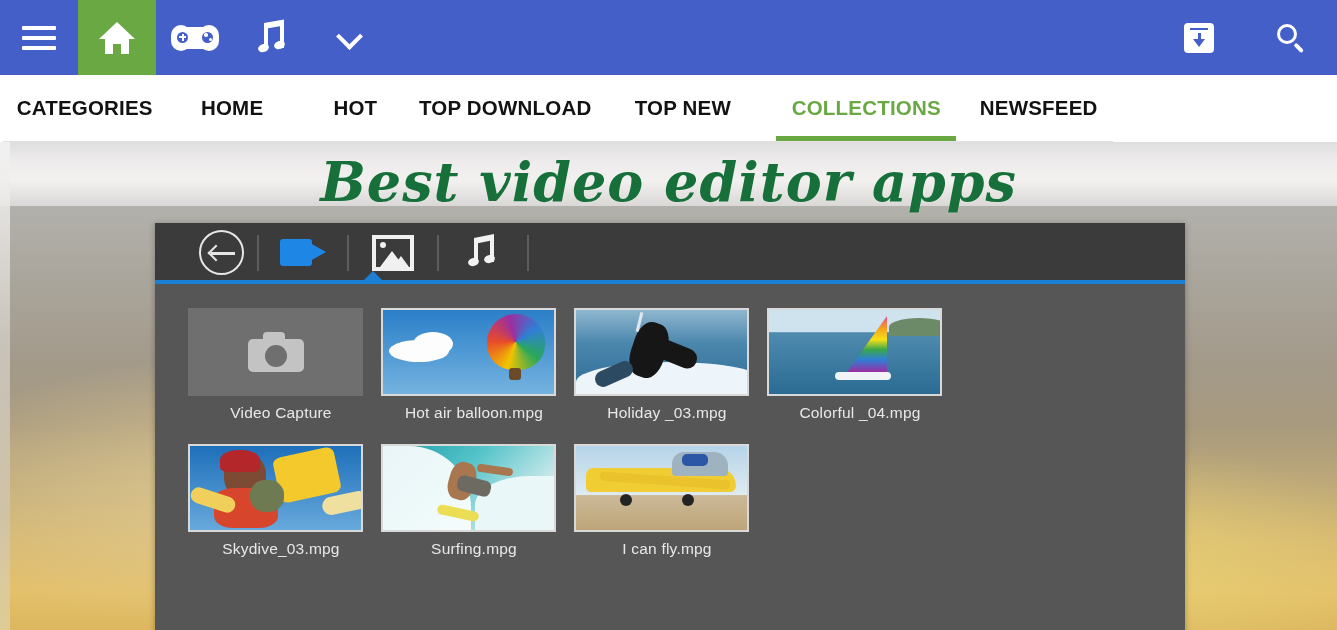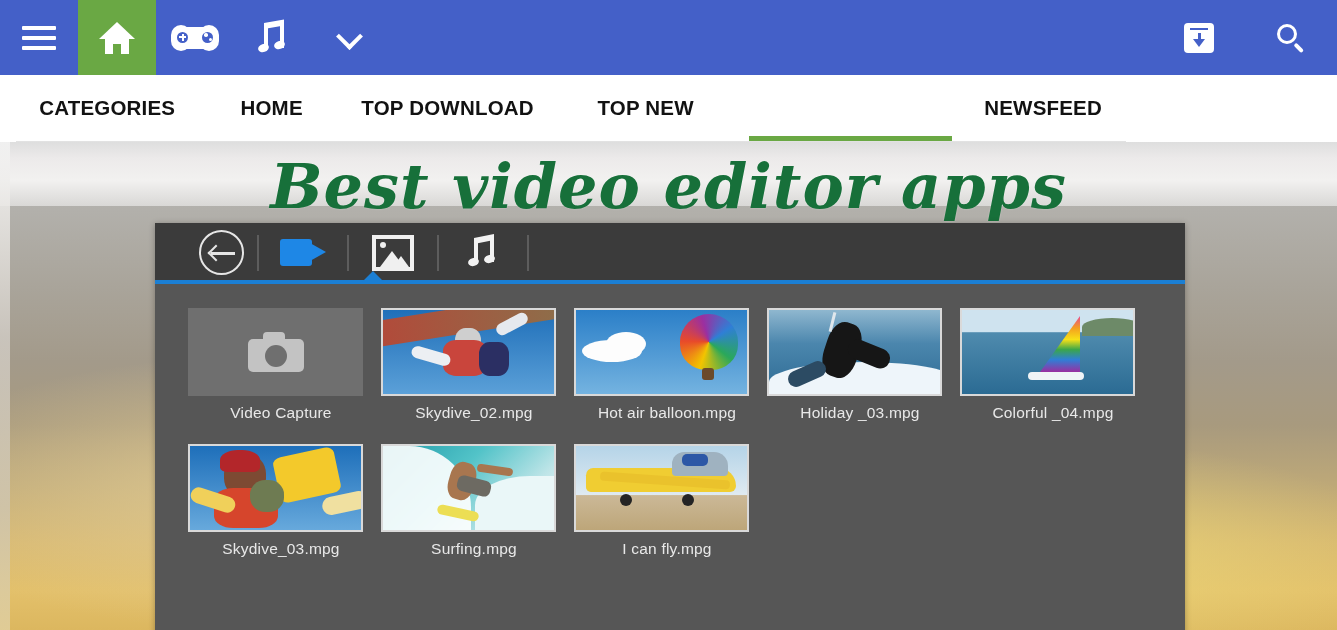--- a/index.html
+++ b/index.html
@@ -111,21 +111,21 @@
     position:absolute; left:1px; top:1px; width:20px; height:20px;
     border:3.5px solid #fff; border-radius:50%;
   }
   .magnifier .handle{
     position:absolute; left:19px; top:19px; width:11px; height:3.5px;
     background:#fff; transform:rotate(45deg); transform-origin:left center; border-radius:2px;
   }
 
   
   .tabbar{
-    position:absolute; left:16px; top:75px; width:1110px; height:67px;
+    position:absolute; left:3px; top:75px; width:1110px; height:67px;
     background:#ffffff; border-bottom:1px solid #e2e2e2;
     display:flex; align-items:stretch;
   }
   .tab{
     display:flex; align-items:center; justify-content:center;
     position:relative; cursor:pointer; padding:0 6px;
     font-size:20.5px; font-weight:bold; letter-spacing:.2px; color:#121212;
     white-space:nowrap;
   }
   .tab.active{ color:#6aa844; }
@@ -156,21 +156,21 @@
     background:linear-gradient(to bottom,#dedede 0%, #eceaea 25%, #f2f1f0 60%, #d9d8d6 100%);
   }
   .bg-edge-left{
     position:absolute; left:0; top:0; width:10px; height:488px;
     background:linear-gradient(to bottom,#f3f3f3,#ebe9e6 14%, #cfcac3 40%, #cfc5ae 75%, #e0cf9f 100%);
     opacity:.85;
   }
   .banner-title{
     position:absolute; left:0; top:8px; width:1337px; text-align:center;
     font-family:"DejaVu Serif", serif; font-style:italic; font-weight:bold;
-    font-size:62px; color:#17703a; letter-spacing:1px;
+    font-size:54px; color:#17703a; letter-spacing:1px;
     text-shadow:0 0 2px rgba(255,255,255,.35);
   }
 
   
   .editor{
     position:absolute; left:155px; top:81px; width:1030px; height:519px;
     background:#565656; box-shadow:0 1px 6px rgba(0,0,0,.3);
     overflow:hidden;
   }
   .editor-toolbar{
@@ -338,27 +338,31 @@
   </div>
 </div>
 
 <div class="tabbar">
   <div class="tab" style="width:197px">
     <span>CATEGORIES</span>
   </div>
   <div class="tab" style="width:158px">
     <span>HOME</span>
   </div>
+  <div class="tab" style="width:138px">
+    <span>HOT</span>
+  </div>
   <div class="tab" style="width:222px">
     <span>TOP DOWNLOAD</span>
   </div>
   <div class="tab" style="width:206px">
     <span>TOP NEW</span>
   </div>
   <div class="tab active" style="width:237px">
+    <span>COLLECTIONS</span>
     <span class="underline"></span>
   </div>
   <div class="tab" style="width:179px">
     <span>NEWSFEED</span>
   </div>
 </div>
 
 <div class="content">
   <div class="bg-blur"></div>
   <div class="bg-top-white"></div>
@@ -416,32 +420,20 @@
           <div class="capture-tile">
             <span class="camglyph">
               <span class="hump"></span>
                 <span class="b"></span>
                 <span class="l"></span>
             </span>
           </div>
           <div class="cap">Video Capture</div>
         </div>
 
-        <div class="cell">
-          <div class="thumb">
-            <span class="sky" style="background:linear-gradient(to bottom,#1f6fb9,#5ba0d8)"></span>
-            <span class="wing" style="left:-6px;top:-4px;width:190px;height:26px;background:linear-gradient(90deg,#b24a3a,#8c6f4a);transform:rotate(-9deg)"></span>
-            <span class="blob" style="left:72px;top:18px;width:26px;height:30px;background:#cfcfcf;border-radius:40%"></span>
-            <span class="blob" style="left:60px;top:30px;width:44px;height:36px;background:#c9453c;border-radius:30%"></span>
-            <span class="blob" style="left:96px;top:32px;width:30px;height:34px;background:#2b2f63;border-radius:35%"></span>
-            <span class="blob" style="left:28px;top:40px;width:40px;height:12px;background:#eceff3;border-radius:6px;transform:rotate(16deg)"></span>
-            <span class="blob" style="left:112px;top:8px;width:34px;height:12px;background:#e6e9ee;border-radius:6px;transform:rotate(-28deg)"></span>
-          </div>
-          <div class="cap">Skydive_02.mpg</div>
-        </div>
 
         <div class="cell">
           <div class="thumb">
             <span class="sky" style="background:linear-gradient(to bottom,#2b7fc8,#74b3e0)"></span>
             <span class="blob" style="left:6px;top:30px;width:60px;height:22px;background:#fdfdfd;border-radius:50%"></span>
             <span class="blob" style="left:30px;top:22px;width:40px;height:24px;background:#fdfdfd;border-radius:50%"></span>
             <span class="blob" style="left:104px;top:4px;width:58px;height:56px;background:
                 conic-gradient(from 200deg,#f2c400,#e84a2a,#9b2fa0,#2f7fd6,#2aa85a,#f2c400);border-radius:50% 50% 45% 45%"></span>
             <span class="blob" style="left:126px;top:58px;width:12px;height:12px;background:#6b4a2a;border-radius:3px"></span>
           </div>

